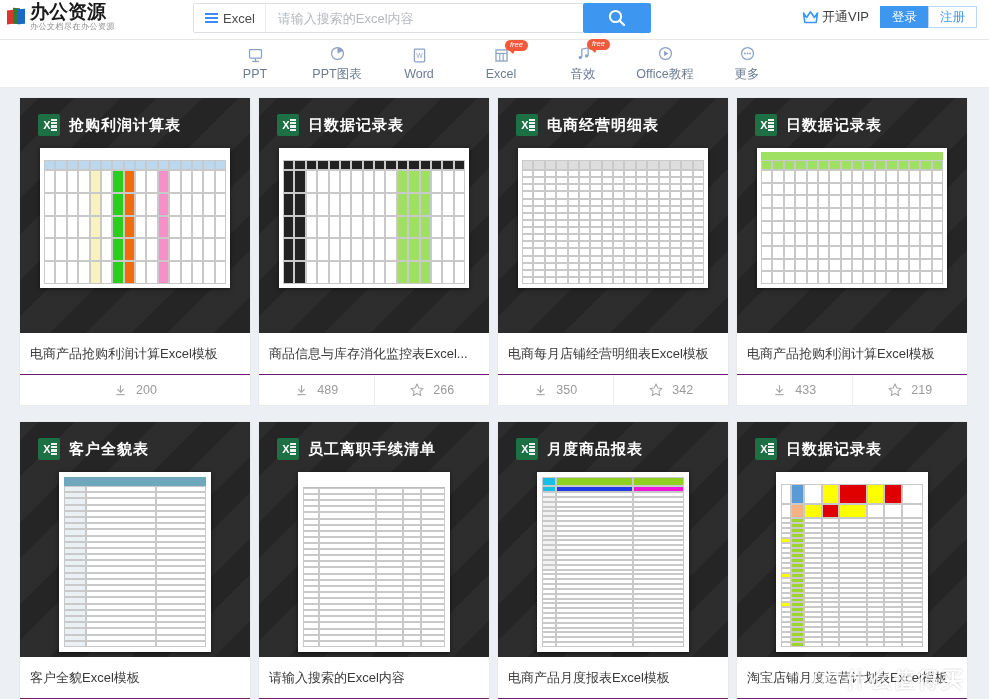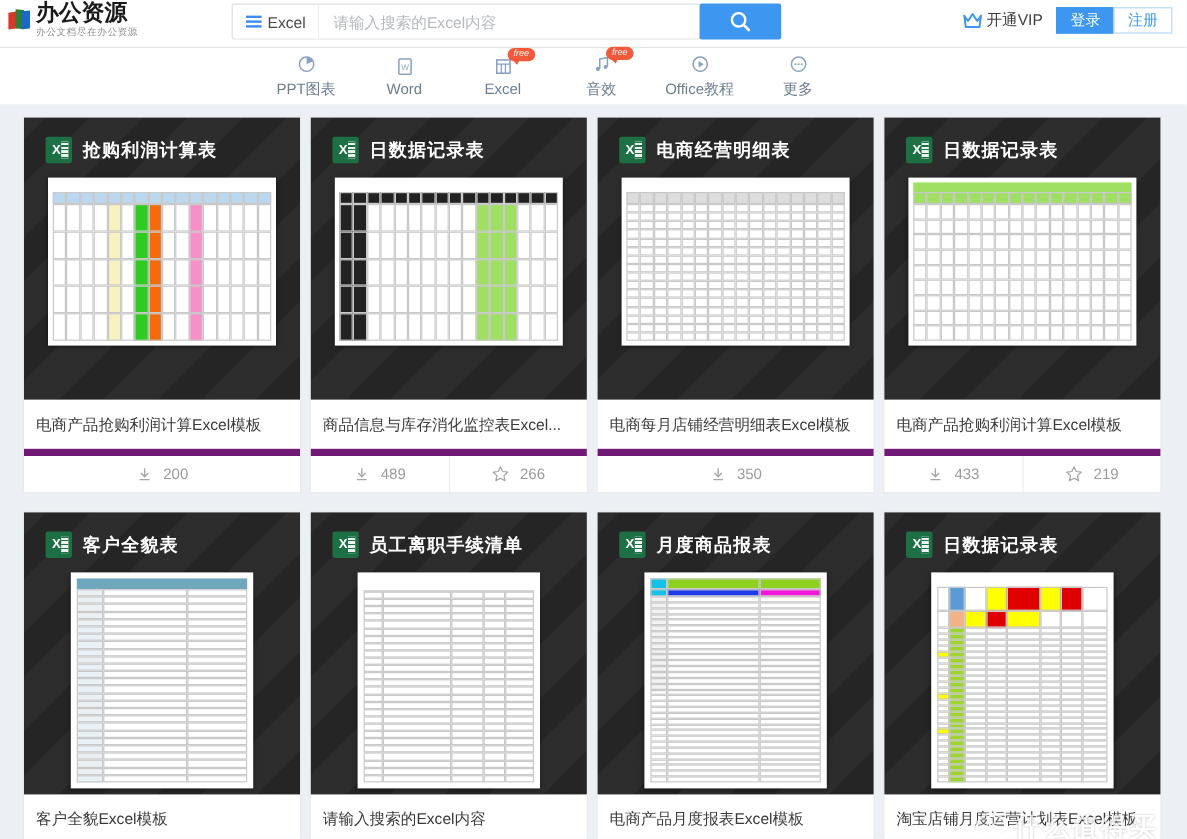--- a/index.html
+++ b/index.html
@@ -162,21 +162,21 @@
   .preview {
     position: relative; margin: 12px auto 0; background: #fff;
     box-shadow: 0 1px 4px rgba(0,0,0,0.55); overflow: hidden;
   }
   .preview.wide { width: 190px; height: 140px; padding: 4px; }
   .preview.tall { width: 152px; height: 180px; padding: 5px; }
 
   .card-title {
     font-size: 13px; color: #3a3a3a; padding: 12px 10px 11px;
     white-space: nowrap; overflow: hidden; text-overflow: ellipsis;
-    border-bottom: 6px solid #701a75;
+    border-bottom: 1px solid #701a75;
   }
   .card-stats { display: flex; height: 30px; }
   .stat {
     flex: 1; display: flex; align-items: center; justify-content: center;
     gap: 8px; font-size: 12.5px; color: #9a9a9a;
   }
   .stat + .stat { border-left: 1px solid #ededed; }
   .stat svg { display: block; }
 
   
@@ -247,20 +247,30 @@
       <span class="vip-label">开通VIP</span>
     </div>
     <div class="auth">
       <div class="btn-login">登录</div>
       <div class="btn-register">注册</div>
     </div>
   </div>
 </div>
 
 <div class="nav" id="nav">
+    <div class="nav-item">
+      <span class="nav-icon">
+        <svg width="17" height="17" viewBox="0 0 20 20">
+          <rect x="3" y="3" width="14" height="10" rx="1" fill="none" stroke="currentColor" stroke-width="1.5"></rect>
+          <line x1="10" y1="13" x2="10" y2="17" stroke="currentColor" stroke-width="1.5"></line>
+          <line x1="6" y1="17" x2="14" y2="17" stroke="currentColor" stroke-width="1.5"></line>
+        </svg>
+      </span>
+      <span class="nav-label">PPT</span>
+    </div>
     <div class="nav-item">
       <span class="nav-icon">
         <svg width="17" height="17" viewBox="0 0 20 20">
           <circle cx="10" cy="10" r="7" fill="none" stroke="currentColor" stroke-width="1.5"></circle>
           <path d="M10 10 L10 3 A7 7 0 0 1 16.2 7 Z" fill="currentColor"></path>
         </svg>
       </span>
       <span class="nav-label">PPT图表</span>
     </div>
     <div class="nav-item">
@@ -926,20 +936,26 @@
         <div class="card-title">电商每月店铺经营明细表Excel模板</div>
         <div class="card-stats">
           <div class="stat">
             <svg width="15" height="15" viewBox="0 0 20 20">
               <path d="M10 3 V12" stroke="#a5a5a5" stroke-width="1.5" fill="none"></path>
               <path d="M6.3 8.6 L10 12.4 L13.7 8.6" stroke="#a5a5a5" stroke-width="1.5" fill="none" stroke-linecap="round" stroke-linejoin="round"></path>
               <path d="M4.5 15.5 H15.5" stroke="#a5a5a5" stroke-width="1.5"></path>
             </svg>
             <span>350</span>
           </div>
+          <div class="stat">
+            <svg width="16" height="16" viewBox="0 0 20 20">
+              <path d="M10 2.6 L12.3 7.4 L17.5 8.1 L13.7 11.7 L14.7 16.9 L10 14.4 L5.3 16.9 L6.3 11.7 L2.5 8.1 L7.7 7.4 Z" fill="none" stroke="#a5a5a5" stroke-width="1.3" stroke-linejoin="round"></path>
+            </svg>
+            <span>342</span>
+          </div>
         </div>
       </div>
     </div>
     <div class="card-slot">
       <div class="card">
         <div class="thumb">
           <div class="thumb-stripes"></div>
           <div class="thumb-head">
             <span class="xls-icon">
               <span class="x">X</span>

